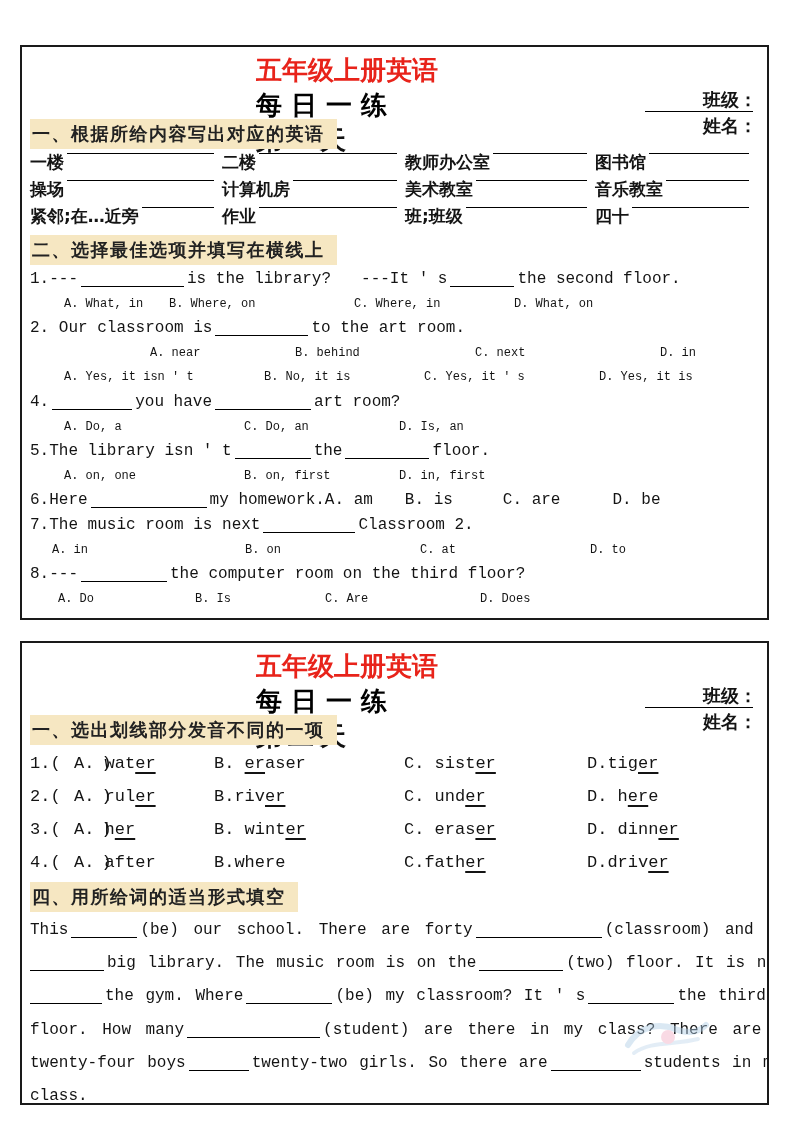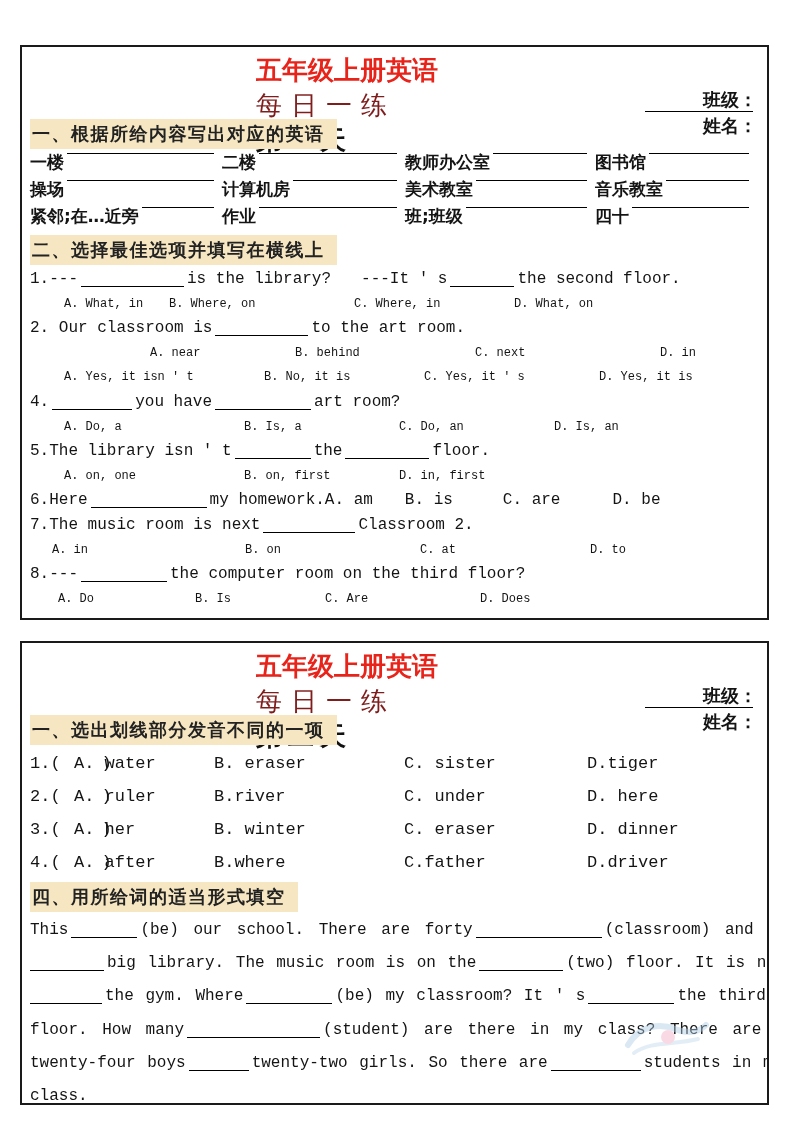--- a/index.html
+++ b/index.html
@@ -10,21 +10,21 @@
   .panel {position:absolute; left:20px; width:749px; box-sizing:border-box;
           border:2px solid #1a1a1a; background:#fff; overflow:hidden;}
   #day1-panel {top:45px; height:575px;}
   #day2-panel {top:641px; height:464px;}
   .inner {padding:6px 10px 0 8px;}
 
   .cn {font-family:"DejaVu Sans","Liberation Sans",sans-serif;flex-direction:column;}
 
   .title-row {display:flex; align-items:baseline; padding-left:198px; height:36px; white-space:pre;}
   .t-red {color:#e8231a; font-size:26px; font-weight:bold;}
-  .t-red-sp {color:#7f1d1d; font-size:26px; font-weight:normal; letter-spacing:9px; margin-left:4px;}
+  .t-red-sp {color:#000000; font-size:26px; font-weight:bold; letter-spacing:9px; margin-left:4px;}
   .t-day {color:#111; font-size:26px; font-weight:bold; letter-spacing:6px; margin-left:28px;}
 
   .idrow {display:flex; align-items:flex-end; padding-left:332px; height:27px;
           font-size:18px; font-weight:600; white-space:pre;}
   .idrow .idlbl {line-height:22px;}
   .idblank {border-bottom:1.6px solid #000; height:2px; margin:0 4px 3px 2px;}
   .w110 {width:108px;}
   .grow {flex:1;}
 
   .sechead {display:inline-block; background:#f6e7c2; color:#222;
@@ -40,21 +40,21 @@
   .qline {white-space:pre; font-size:16px; line-height:24.6px; height:24.6px;}
   .bl {display:inline-block; border-bottom:1.6px solid #000; height:12px;
        margin:0 3px; vertical-align:-4px;}
   .gap {display:inline-block;}
   .optrow {display:flex; font-size:12px; line-height:24.6px; height:24.6px; white-space:pre;}
   .optrow span {flex:0 0 auto;}
 
   .pron {display:grid; grid-template-columns:44px 140px 190px 183px 1fr;
          font-size:17px; line-height:33px; white-space:pre;}
   .pron > div {height:33px;}
-  .u {text-underline-offset:4px; text-decoration-thickness:1.5px;}
+  .u {text-decoration:underline; text-underline-offset:4px; text-decoration-thickness:1.5px;}
 
   .pline {white-space:pre; font-size:16px; line-height:33.2px; height:33.2px;}
   .ws5 {word-spacing:5px;}
   .ws2 {word-spacing:2px;}
 
   .watermark {position:absolute; left:620px; top:1015px; width:90px; height:45px;
               opacity:0.45; pointer-events:none;}
 </style>
 </head>
 <body>
@@ -89,21 +89,21 @@
 
     <div class="qline"><span>1.---</span><span class="bl" style="width:103px"></span><span>is the library?</span><span class="gap" style="width:30px"></span><span>---It ' s</span><span class="bl" style="width:64px"></span><span>the second floor.</span></div>
     <div class="optrow" style="padding-left:34px"><span style="width:105px">A. What, in</span><span style="width:185px">B. Where, on</span><span style="width:160px">C. Where, in</span><span>D. What, on</span></div>
 
     <div class="qline"><span>2. Our classroom is</span><span class="bl" style="width:93px"></span><span>to the art room.</span></div>
     <div class="optrow" style="padding-left:120px"><span style="width:145px">A. near</span><span style="width:180px">B. behind</span><span style="width:185px">C. next</span><span>D. in</span></div>
 
     <div class="optrow" style="padding-left:34px"><span style="width:200px">A. Yes, it isn ' t</span><span style="width:160px">B. No, it is</span><span style="width:175px">C. Yes, it ' s</span><span>D. Yes, it is</span></div>
 
     <div class="qline"><span>4.</span><span class="bl" style="width:80px"></span><span>you have</span><span class="bl" style="width:96px"></span><span>art room?</span></div>
-    <div class="optrow" style="padding-left:34px"><span style="width:180px">A. Do, a</span><span style="width:155px">B. Is, a</span><span style="width:155px">C. Do, an</span><span>D. Is, an</span></div>
+    <div class="optrow" style="padding-left:34px"><span style="width:180px">A. Do, a</span><span style="width:155px">C. Do, an</span><span>D. Is, an</span></div>
 
     <div class="qline"><span>5.The library isn ' t</span><span class="bl" style="width:76px"></span><span>the</span><span class="bl" style="width:84px"></span><span>floor.</span></div>
     <div class="optrow" style="padding-left:34px"><span style="width:180px">A. on, one</span><span style="width:155px">B. on, first</span><span>D. in, first</span></div>
 
     <div class="qline"><span>6.Here</span><span class="bl" style="width:116px"></span><span>my homework.</span><span style="">A. am</span><span style="margin-left:32px">B. is</span><span style="margin-left:50px">C. are</span><span style="margin-left:52px">D. be</span></div>
 
     <div class="qline"><span>7.The music room is next</span><span class="bl" style="width:92px"></span><span>Classroom 2.</span></div>
     <div class="optrow" style="padding-left:22px"><span style="width:193px">A. in</span><span style="width:175px">B. on</span><span style="width:170px">C. at</span><span>D. to</span></div>
 
     <div class="qline"><span>8.---</span><span class="bl" style="width:86px"></span><span>the computer room on the third floor?</span></div>

